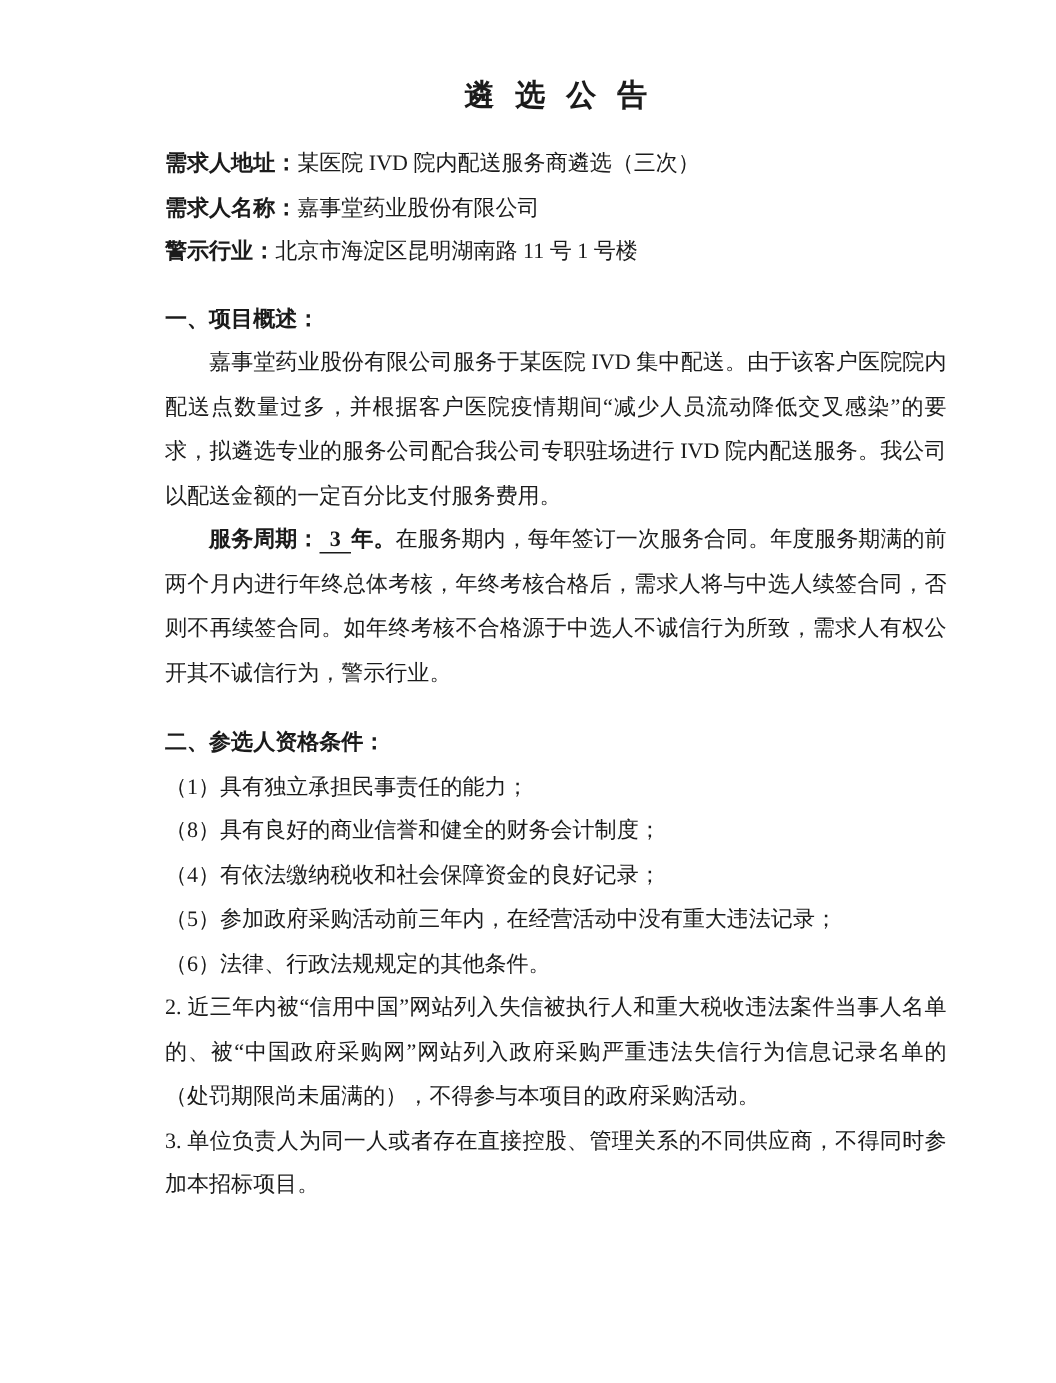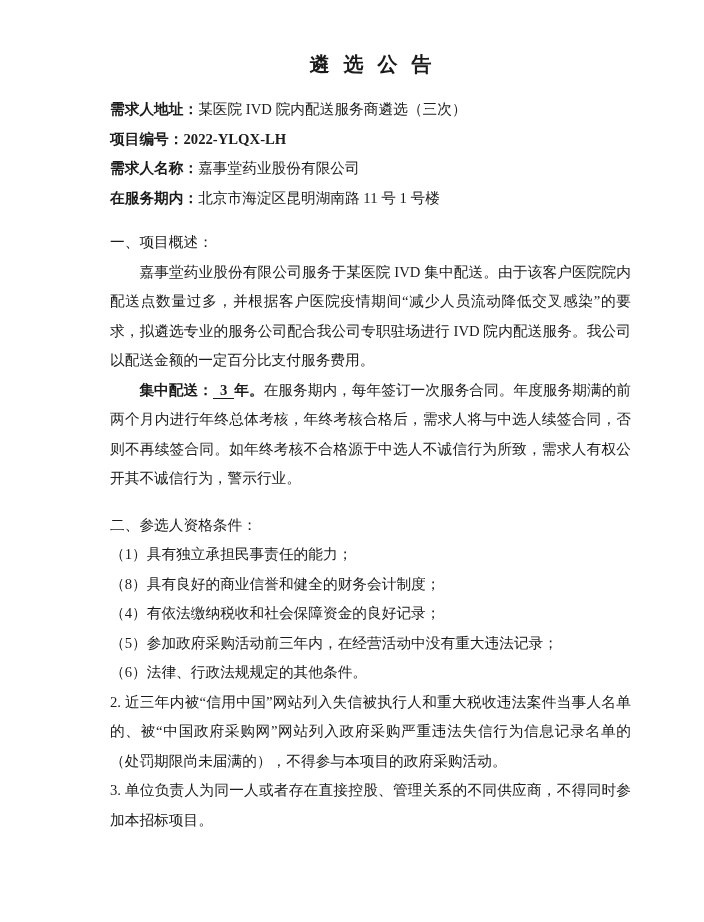--- a/index.html
+++ b/index.html
@@ -34,21 +34,21 @@
     line-height: 32px;
     margin-bottom: 15px;
   }
   .info-row {
     line-height: 29.5px;
     white-space: nowrap;
   }
   .label { font-weight: bold; }
   .bold { font-weight: bold; }
   .section-heading {
-    font-weight: normal;
+    font-weight: bold;
     line-height: 29.5px;
   }
   .sh-1 { margin-top: 15px; }
   .sh-2 { margin-top: 17px; }
   p.para {
     margin: 0;
     text-align: justify;
     text-indent: 2em;
     line-height: 29.5px;
   }
@@ -68,35 +68,32 @@
 
 <div class="page">
   <div class="content">
 
     <div class="doc-title">遴选公告</div>
 
     <div class="info-row">
       <span class="label">需求人地址：</span><span>某医院 IVD 院内配送服务商遴选（三次）</span>
     </div>
     <div class="info-row">
-      <span class="label">项目编号：</span><span class="bold">2022-YLQX-LH</span>
-    </div>
-    <div class="info-row">
       <span class="label">需求人名称：</span><span>嘉事堂药业股份有限公司</span>
     </div>
     <div class="info-row">
-      <span class="label">在服务期内：</span><span>北京市海淀区昆明湖南路 11 号 1 号楼</span>
+      <span class="label">警示行业：</span><span>北京市海淀区昆明湖南路 11 号 1 号楼</span>
     </div>
 
     <div class="section-heading sh-1">一、项目概述：</div>
 
     <p class="para">嘉事堂药业股份有限公司服务于某医院 IVD 集中配送。由于该客户医院院内配送点数量过多，并根据客户医院疫情期间“减少人员流动降低交叉感染”的要求，拟遴选专业的服务公司配合我公司专职驻场进行 IVD 院内配送服务。我公司以配送金额的一定百分比支付服务费用。</p>
 
     <p class="para">
-      <span class="bold">集中配送：</span><span class="underline-term">3</span><span class="bold">年。</span><span>在服务期内，每年签订一次服务合同。年度服务期满的前两个月内进行年终总体考核，年终考核合格后，需求人将与中选人续签合同，否则不再续签合同。如年终考核不合格源于中选人不诚信行为所致，需求人有权公开其不诚信行为，警示行业。</span>
+      <span class="bold">服务周期：</span><span class="underline-term">3</span><span class="bold">年。</span><span>在服务期内，每年签订一次服务合同。年度服务期满的前两个月内进行年终总体考核，年终考核合格后，需求人将与中选人续签合同，否则不再续签合同。如年终考核不合格源于中选人不诚信行为所致，需求人有权公开其不诚信行为，警示行业。</span>
     </p>
 
     <div class="section-heading sh-2">二、参选人资格条件：</div>
 
     <p class="list-item">（1）具有独立承担民事责任的能力；</p>
     <p class="list-item">（8）具有良好的商业信誉和健全的财务会计制度；</p>
     <p class="list-item">（4）有依法缴纳税收和社会保障资金的良好记录；</p>
     <p class="list-item">（5）参加政府采购活动前三年内，在经营活动中没有重大违法记录；</p>
     <p class="list-item">（6）法律、行政法规规定的其他条件。</p>
     <p class="list-item">2. 近三年内被“信用中国”网站列入失信被执行人和重大税收违法案件当事人名单的、被“中国政府采购网”网站列入政府采购严重违法失信行为信息记录名单的（处罚期限尚未届满的），不得参与本项目的政府采购活动。</p>

